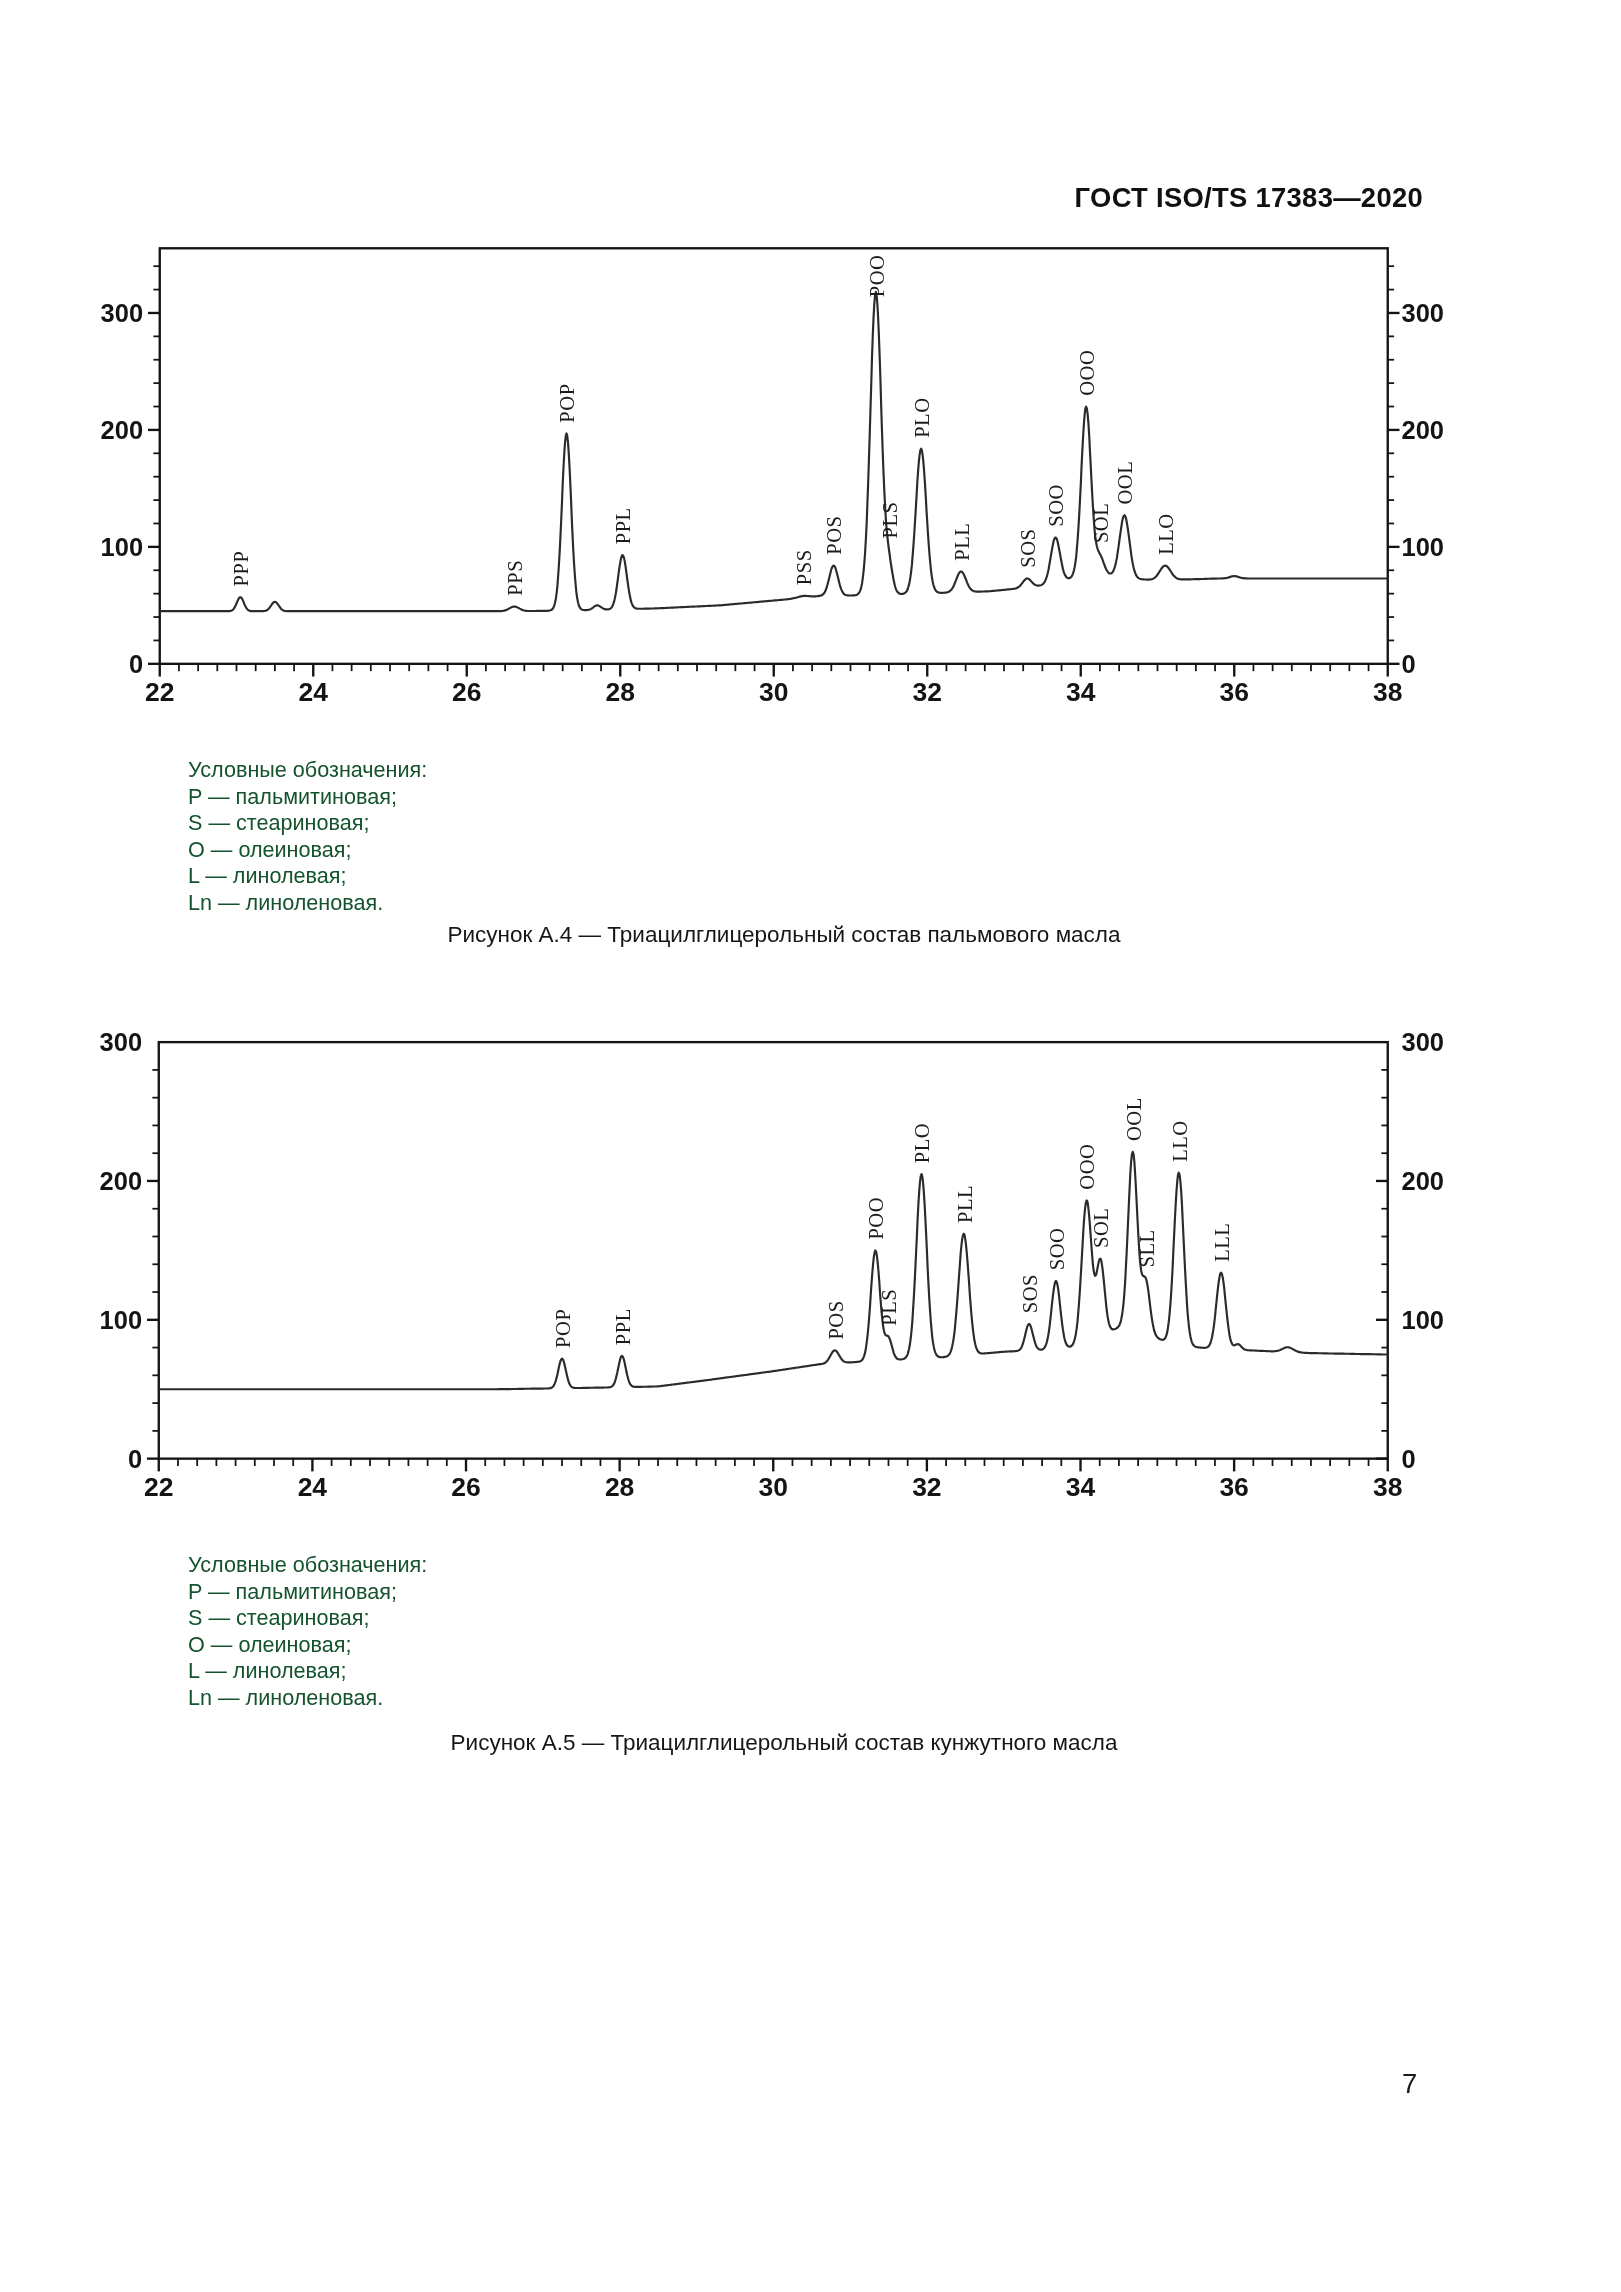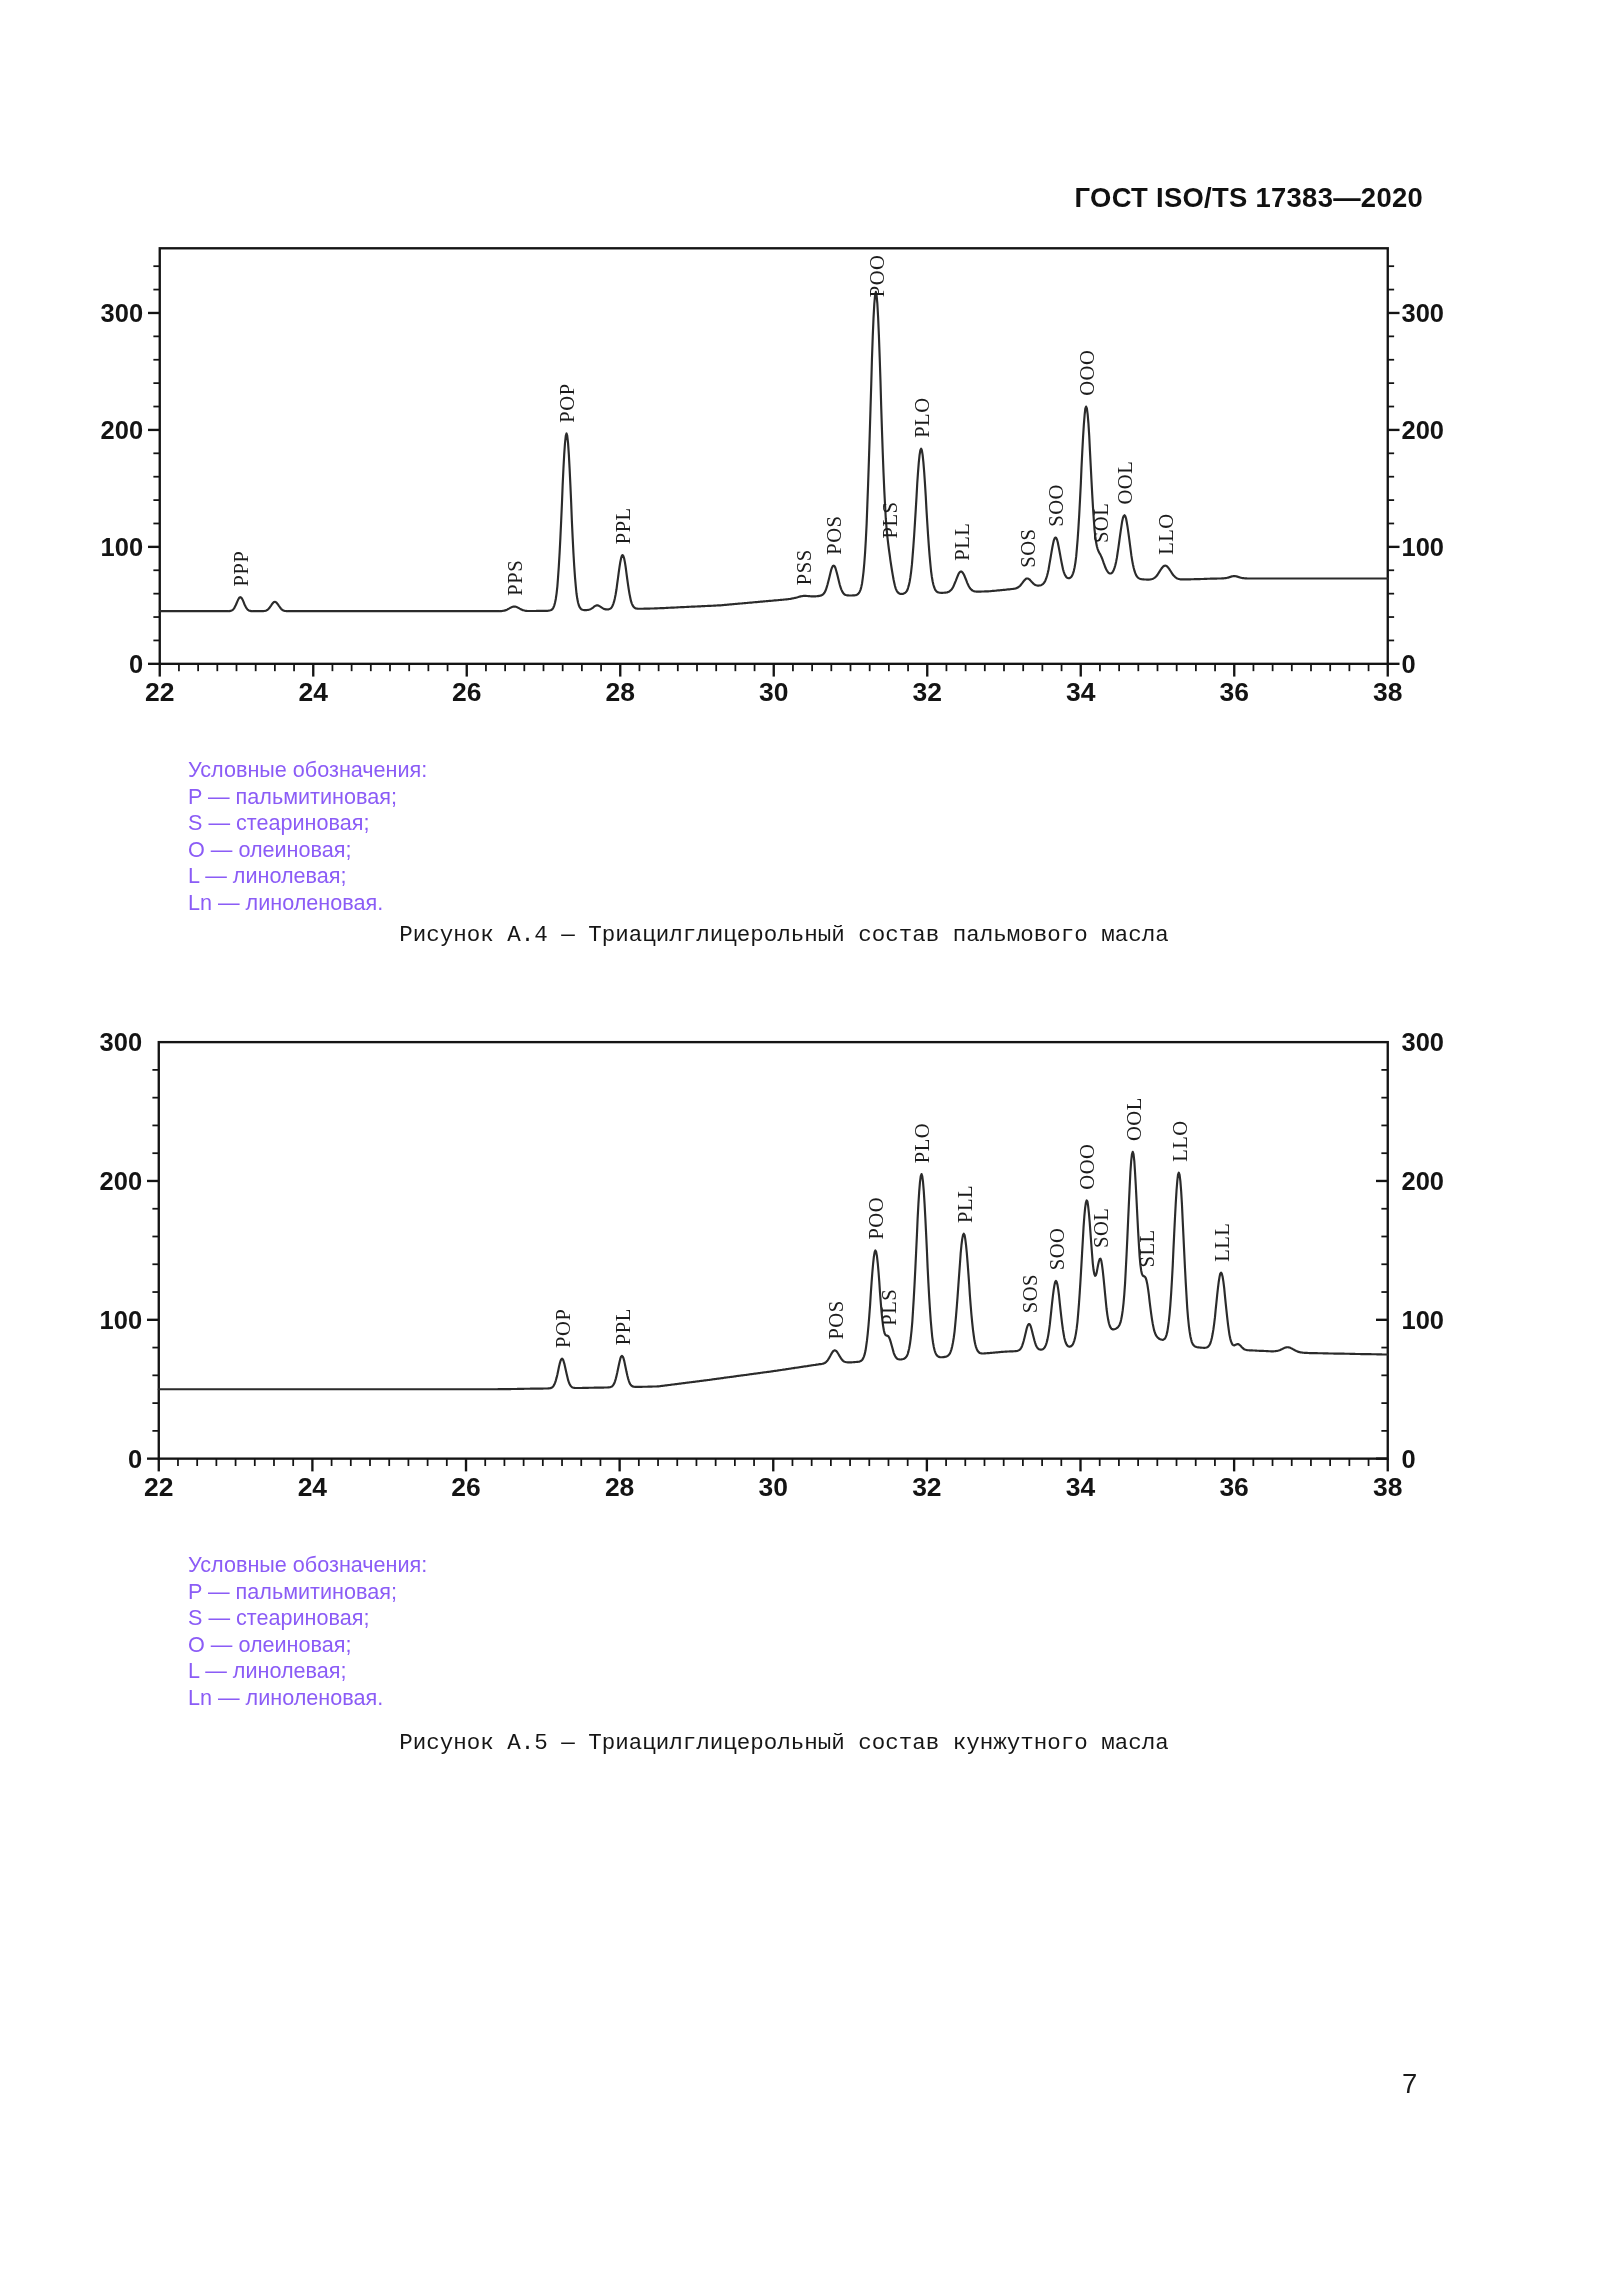--- a/index.html
+++ b/index.html
@@ -1,23 +1,23 @@
 <!DOCTYPE html>
 <html><head>
 <meta charset="utf-8">
 <style>
   html,body{margin:0;padding:0;background:#ffffff;}
   .page{position:relative;width:1621px;height:2293px;background:#ffffff;overflow:hidden;
         font-family:"Liberation Sans",sans-serif;color:#141414;}
   .doc-header{position:absolute;top:142px;left:0;width:1423px;text-align:right;
               font-size:27.4px;font-weight:bold;color:#111;letter-spacing:0.3px;margin-top:40px;}
   #charts-svg{position:absolute;left:0;top:0;}
-  .legend-block{position:absolute;left:188px;font-size:21.6px;line-height:26.5px;color:#8b5cf6;}
+  .legend-block{position:absolute;left:188px;font-size:21.6px;line-height:26.5px;color:#14532d;}
   .legend-line{white-space:pre;}
-  .fig-caption{position:absolute;left:0;width:1568px;text-align:center;font-size:22.5px;color:#161616;font-family:Liberation Mono, monospace;}
+  .fig-caption{position:absolute;left:0;width:1568px;text-align:center;font-size:22.5px;color:#161616;}
   .page-number{position:absolute;left:1402px;top:2068px;font-size:27.4px;color:#1a1a1a;}
 </style>
 </head>
 <body>
 
 <div class="page">
 
   <div class="doc-header">ГОСТ ISO/TS 17383—2020</div>
 
   <svg id="charts-svg" width="1621" height="2293" viewBox="0 0 1654 2339">

